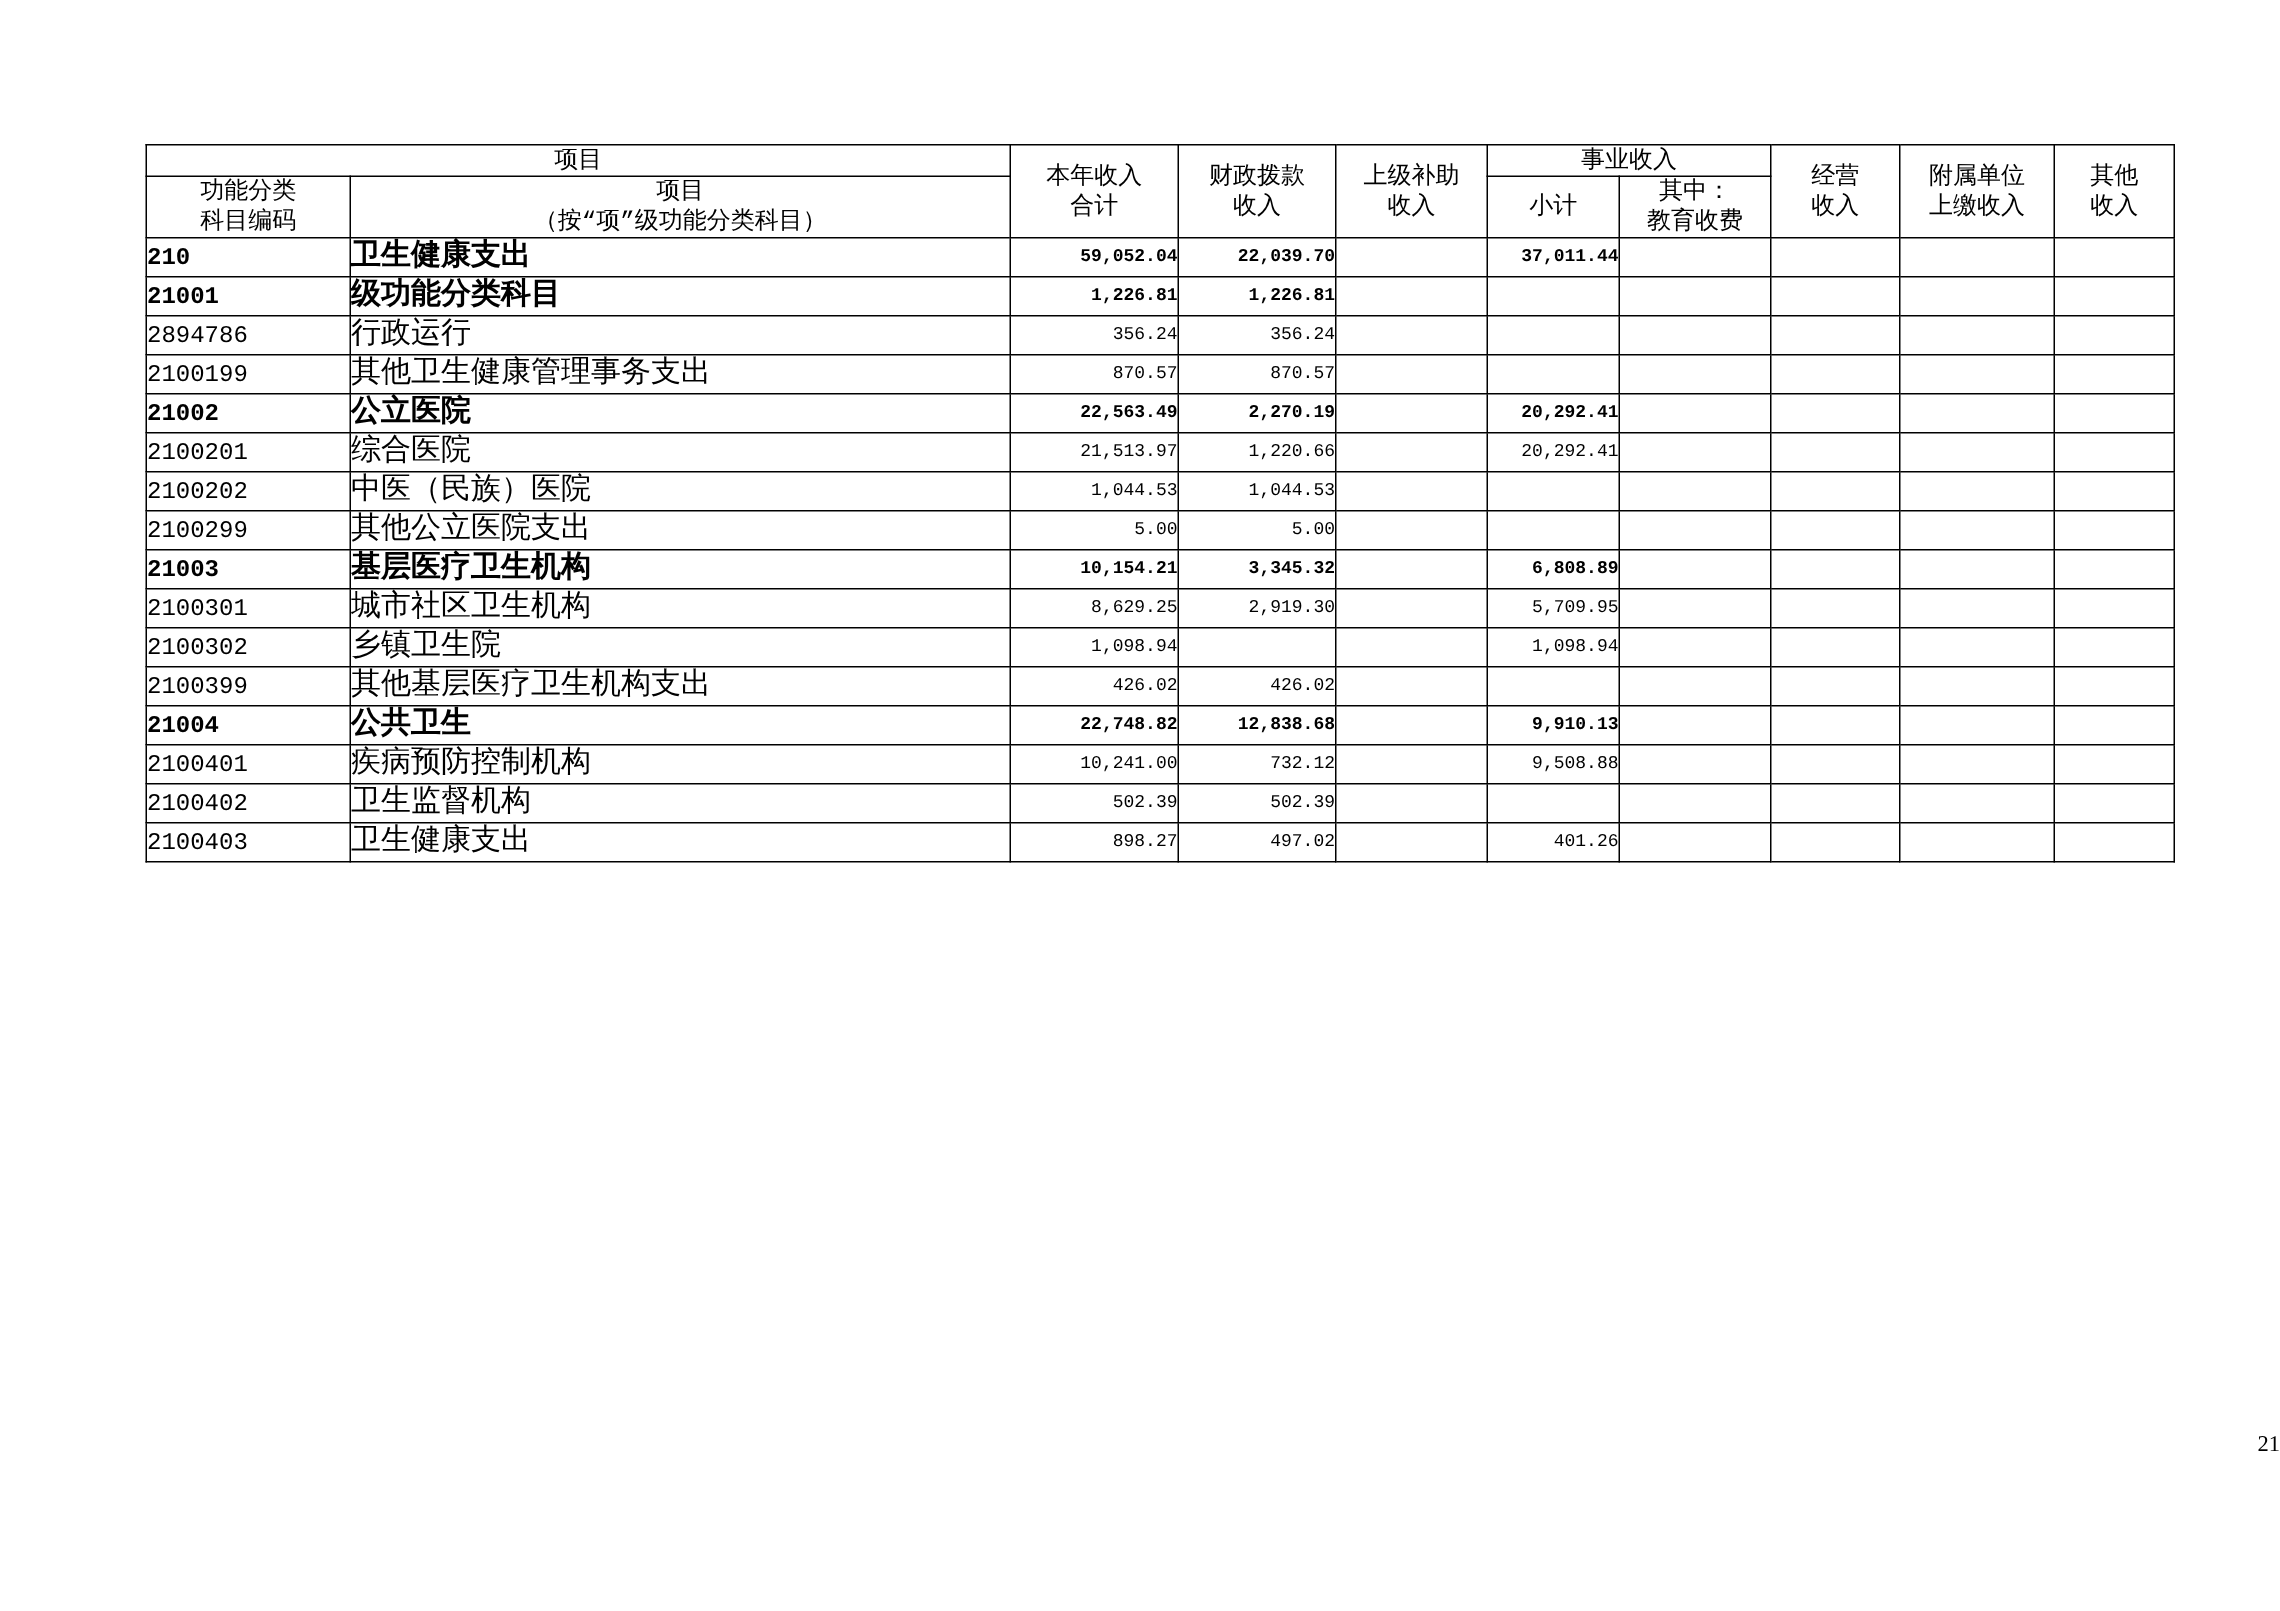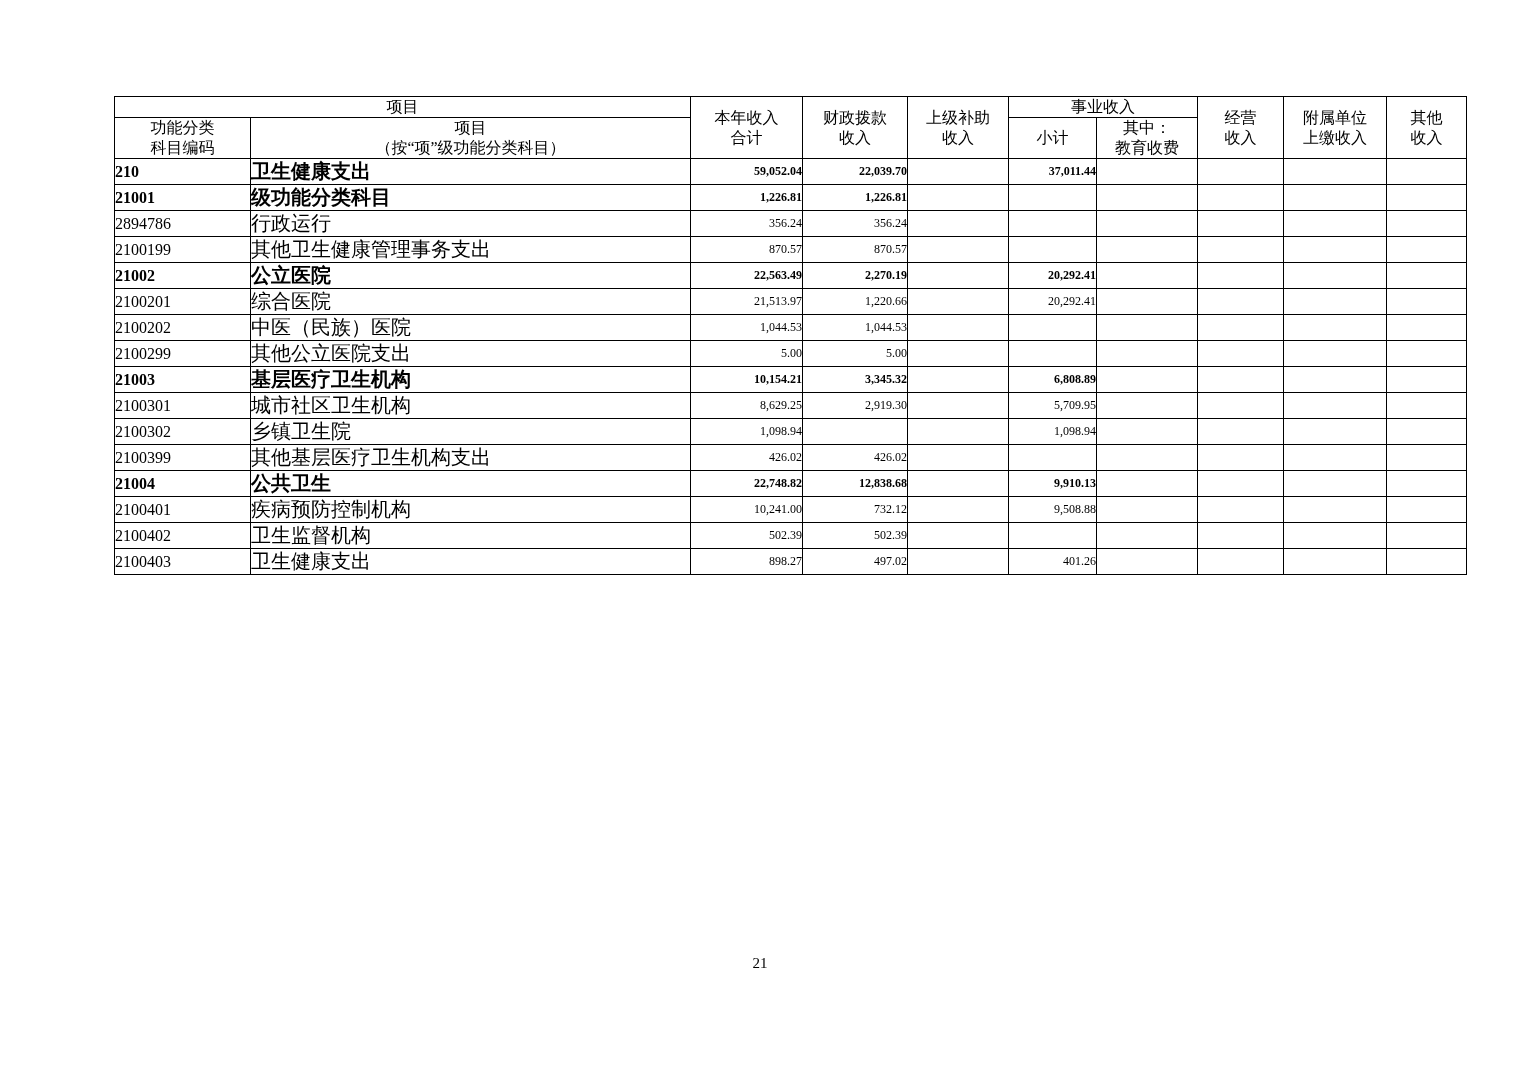--- a/index.html
+++ b/index.html
@@ -15,23 +15,24 @@
     position: relative;
   }
   .page {
     position: absolute;
     left: 0; top: 0;
     width: 1520px;
     height: 1074px;
   }
   .table-wrap {
     position: absolute;
-    left: 114px;
+    left: 97px;
     top: 96px;
     width: 1327px;
+    font-family: Liberation Mono, monospace;
   }
   table.budget {
     border-collapse: collapse;
     table-layout: fixed;
     width: 1327px;
     font-size: 15.5px;
   }
   table.budget td, table.budget th {
     border: 1px solid #000000;
     padding: 0;
@@ -74,21 +75,21 @@
     font-weight: bold;
     margin-left: 32px;
   }
   .indent1 { padding-left: 30px; }
   .indent2 { padding-left: 46px; }
   .page-number {
     position: absolute;
     left: 0;
     top: 955px;
     width: 1520px;
-    text-align: center;
+    text-align: right;
     font-size: 15px;
   }
   
   col.c-code { width: 136px; }
   col.c-name { width: 440px; }
   col.c-total { width: 112px; }
   col.c-fiscal { width: 105px; }
   col.c-superior { width: 101px; }
   col.c-sub { width: 88px; }
   col.c-edu { width: 101px; }

